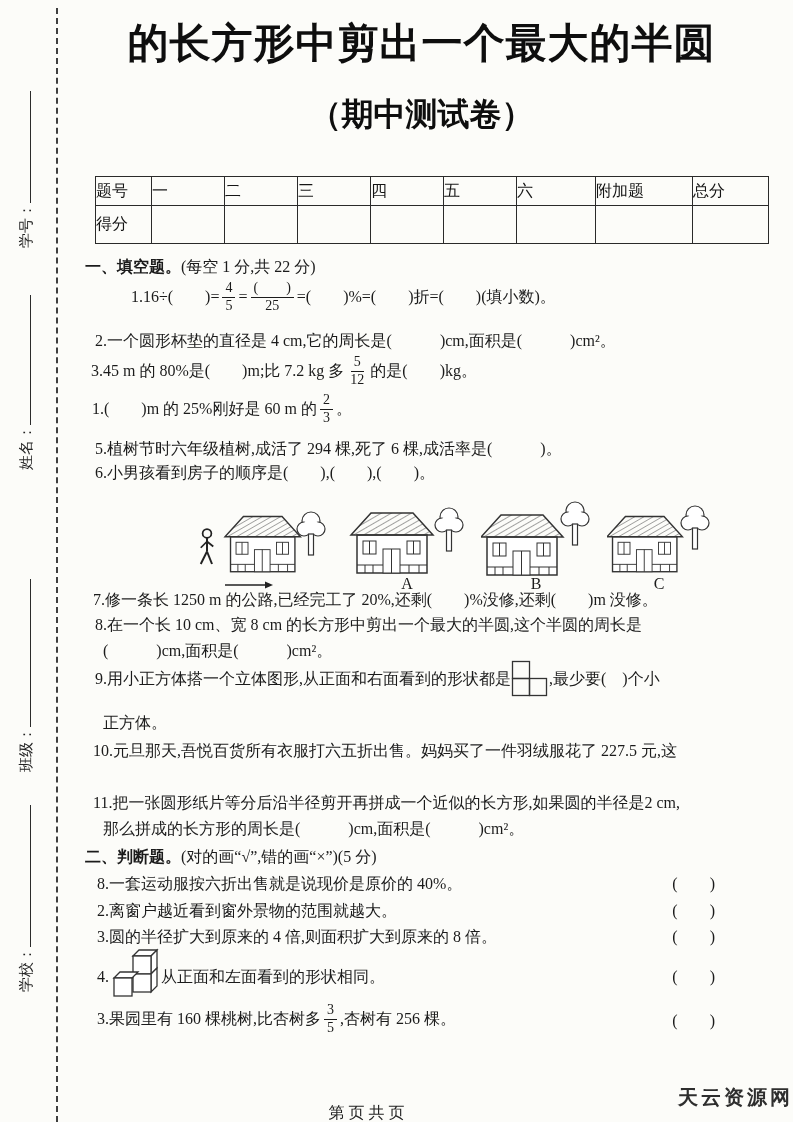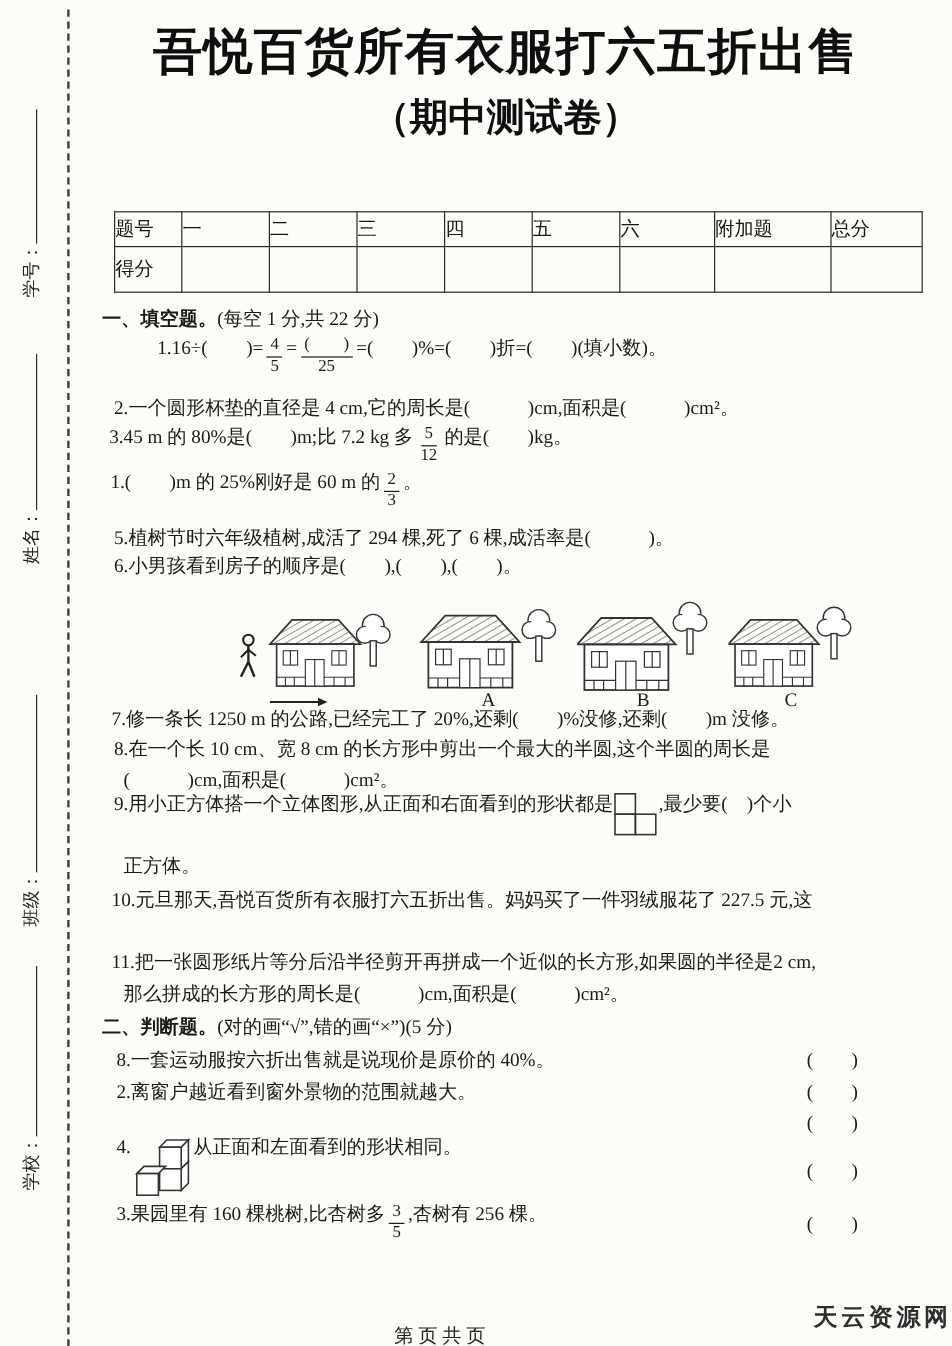--- a/index.html
+++ b/index.html
@@ -8,33 +8,33 @@
   .page{position:absolute;inset:0;}
   
   .rail{position:absolute;left:56px;top:8px;bottom:0;border-left:2.5px dashed #3f3f3f;}
   .mlabel{position:absolute;left:17px;transform:rotate(-90deg);transform-origin:0 0;
           display:flex;align-items:baseline;white-space:nowrap;font-size:15px;color:#222;}
   .mline{display:inline-block;border-bottom:1.5px solid #2b2b2b;height:13px;}
   
   .title{position:absolute;top:20px;left:60px;right:10px;text-align:center;
          font-family:"Liberation Sans","DejaVu Sans",sans-serif;font-weight:800;
          font-size:41px;line-height:1.15;color:#0e0e0e;letter-spacing:1px;}
-  .subtitle{position:absolute;top:76px;left:60px;right:10px;text-align:center;
+  .subtitle{position:absolute;top:93px;left:60px;right:10px;text-align:center;
          font-family:"Liberation Sans","DejaVu Sans",sans-serif;font-weight:800;
          font-size:32px;color:#0e0e0e;}
   .meta{position:absolute;top:136px;right:53px;
         font-family:"Liberation Sans","DejaVu Sans",sans-serif;font-weight:700;font-size:17px;color:#111;}
   
   table.score{position:absolute;left:95px;top:176px;border-collapse:collapse;table-layout:fixed;}
   table.score td{border:1.6px solid #2a2a2a;text-align:left;font-size:16px;color:#151515;padding:0;}
   table.score tr.r1 td{height:28px;}
   table.score tr.r2 td{height:37px;}
   
   .t{position:absolute;font-size:16px;line-height:22px;white-space:nowrap;}
-  .frow{display:flex;align-items:flex-start;}
+  .frow{display:flex;align-items:center;}
   .b{font-weight:700;}
   .frac{display:inline-flex;flex-direction:column;align-items:center;font-size:14px;line-height:1.2;margin:0 3px;}
   .frac .fn{border-bottom:1.3px solid #1b1b1b;padding:0 3px;}
   .frac .fd{padding:0 3px;}
   .jrow{position:absolute;left:97px;width:673px;font-size:16px;line-height:22px;white-space:nowrap;}
   .jbr{position:absolute;right:55px;top:0;}
   svg .ln{stroke:#333;fill:none;stroke-width:1.3px;}
   svg .fc{stroke:#333;fill:#fff;stroke-width:1.3px;}
   
   .houses{position:absolute;left:193px;top:487px;display:flex;align-items:flex-end;gap:16px;}
@@ -101,21 +101,21 @@
   </div>
   <div class="mlabel" style="top:772px">
     <span>班级：</span>
       <span class="mline" style="width:148px"></span>
   </div>
   <div class="mlabel" style="top:992px">
     <span>学校：</span>
       <span class="mline" style="width:142px"></span>
   </div>
 
-  <div class="title">吾悦百货所有衣服打六五折出售</div>
+  <div class="title">的长方形中剪出一个最大的半圆</div>
   <div class="subtitle">（期中测试卷）</div>
 
   <table class="score">
     <colgroup>
       <col style="width:56px">
         <col style="width:73px">
         <col style="width:73px">
         <col style="width:73px">
       <col style="width:73px">
         <col style="width:73px">
@@ -244,20 +244,21 @@
 
   <div class="jrow" style="top:873px">
     <span>8.一套运动服按六折出售就是说现价是原价的 40%。</span>
     <span class="jbr">(　　)</span>
   </div>
   <div class="jrow" style="top:900px">
     <span>2.离窗户越近看到窗外景物的范围就越大。</span>
     <span class="jbr">(　　)</span>
   </div>
   <div class="jrow" style="top:926px">
+    <span>3.圆的半径扩大到原来的 4 倍,则面积扩大到原来的 8 倍。</span>
     <span class="jbr">(　　)</span>
   </div>
   <div class="jrow frow" style="top:946px">
     <span>4.</span>
     <svg class="inline-svg" width="52" height="62">
       <polygon class="fc" points="24,10 30,4 48,4 42,10"></polygon>
       <polygon class="fc" points="42,10 48,4 48,22 42,28"></polygon>
       <rect class="fc" x="24" y="10" width="18" height="18"></rect>
       <polygon class="fc" points="42,28 48,22 48,40 42,46"></polygon>
       <rect class="fc" x="24" y="28" width="18" height="18"></rect>

